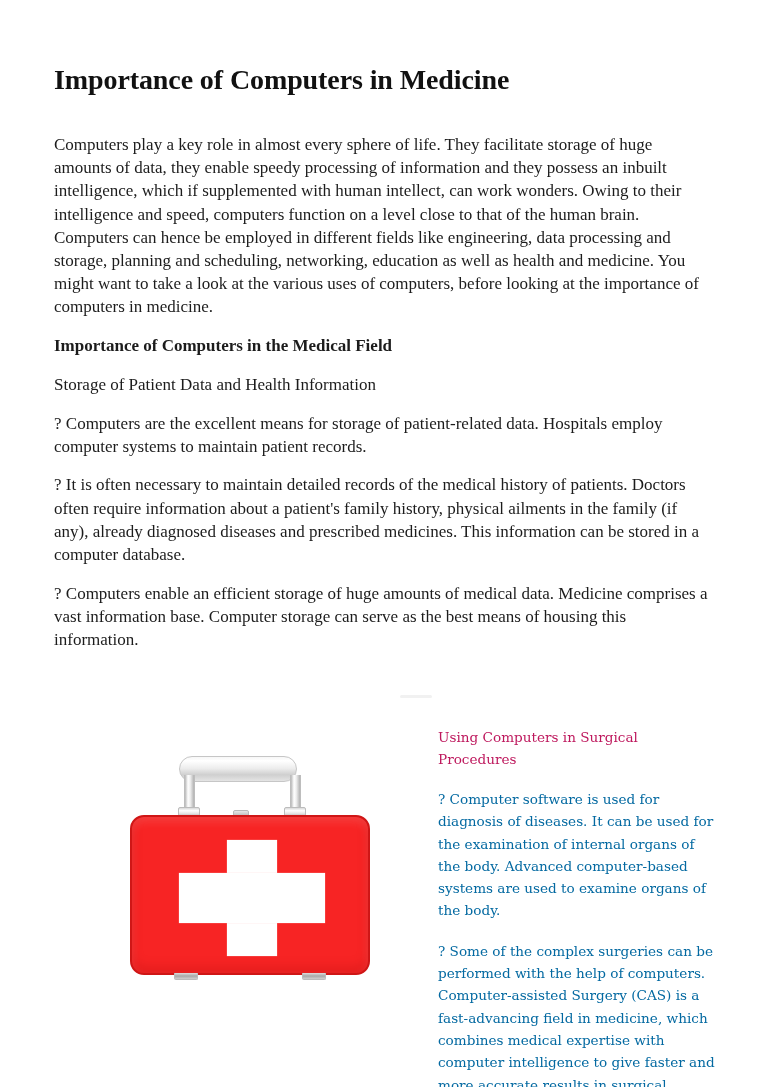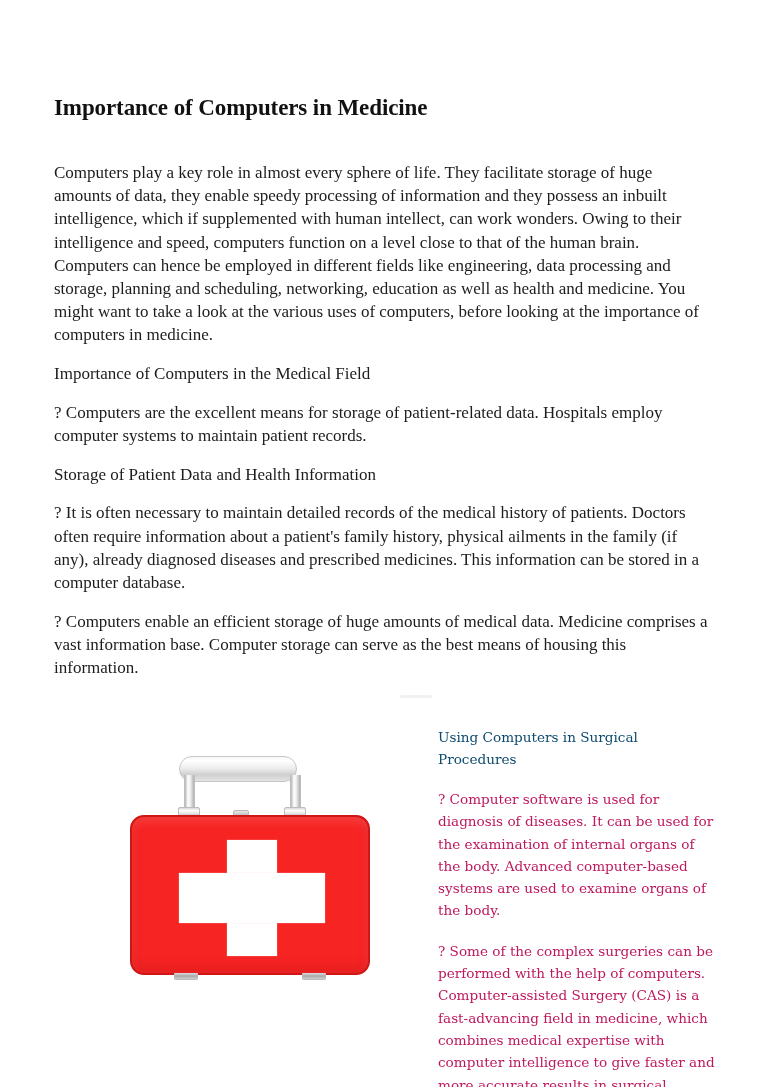--- a/index.html
+++ b/index.html
@@ -29,46 +29,47 @@
   .content {
     position: absolute;
     left: 54px;
     top: 0;
     width: 660px;
   }
 
   
   .doc-title {
     font-family: "Liberation Serif", "DejaVu Serif", serif;
-    font-size: 23px;
+    font-size: 28px;
     font-weight: bold;
     letter-spacing: -0.1px;
     color: #111111;
     margin: 0;
-    padding-top: 95px;
+    padding-top: 67px;
     line-height: 26px;
   }
 
   
   .para {
     font-family: "Liberation Serif", "DejaVu Serif", serif;
     font-size: 17px;
     line-height: 23.2px;
     color: #1c1c1c;
     margin: 0;
     text-align: left;
   }
   .para + .para {
     margin-top: 15.5px;
   }
   .intro-para {
     margin-top: 40px;
   }
   .gap-before {
     margin-top: 15px;
+    font-weight: bold;
   }
 
   
   .lower {
     position: absolute;
     left: 0;
     top: 690px;
     width: 768px;
     height: 397px;
   }
@@ -206,48 +207,48 @@
   .right-col {
     position: absolute;
     left: 438px;
     top: 36px;
     width: 278px;
   }
   .rc-heading {
     font-family: "DejaVu Serif", "Liberation Serif", serif;
     font-size: 13.6px;
     line-height: 22px;
-    color: #0c4a6e;
+    color: #be185d;
     margin: 0;
   }
   .rc-para {
     font-family: "DejaVu Serif", "Liberation Serif", serif;
     font-size: 13.6px;
     line-height: 22.3px;
-    color: #be185d;
+    color: #0369a1;
     margin: 0;
     margin-top: 18px;
   }
 </style>
 </head>
 <body>
 
 <div class="page">
 
   <div class="content">
 
     <h1 class="doc-title">Importance of Computers in Medicine</h1>
 
     <p class="para intro-para">Computers play a key role in almost every sphere of life. They facilitate storage of huge amounts of data, they enable speedy processing of information and they possess an inbuilt intelligence, which if supplemented with human intellect, can work wonders. Owing to their intelligence and speed, computers function on a level close to that of the human brain. Computers can hence be employed in different fields like engineering, data processing and storage, planning and scheduling, networking, education as well as health and medicine. You might want to take a look at the various uses of computers, before looking at the importance of computers in medicine.</p>
 
     <p class="para gap-before">Importance of Computers in the Medical Field</p>
 
+    <p class="para">Storage of Patient Data and Health Information</p>
+
     <p class="para">? Computers are the excellent means for storage of patient-related data. Hospitals employ computer systems to maintain patient records.</p>
-
-    <p class="para">Storage of Patient Data and Health Information</p>
 
     <p class="para">? It is often necessary to maintain detailed records of the medical history of patients. Doctors often require information about a patient's family history, physical ailments in the family (if any), already diagnosed diseases and prescribed medicines. This information can be stored in a computer database.</p>
 
 
     <p class="para">? Computers enable an efficient storage of huge amounts of medical data. Medicine comprises a vast information base. Computer storage can serve as the best means of housing this information.</p>
 
 
   </div>
 
   <div class="faint-rule"></div>

